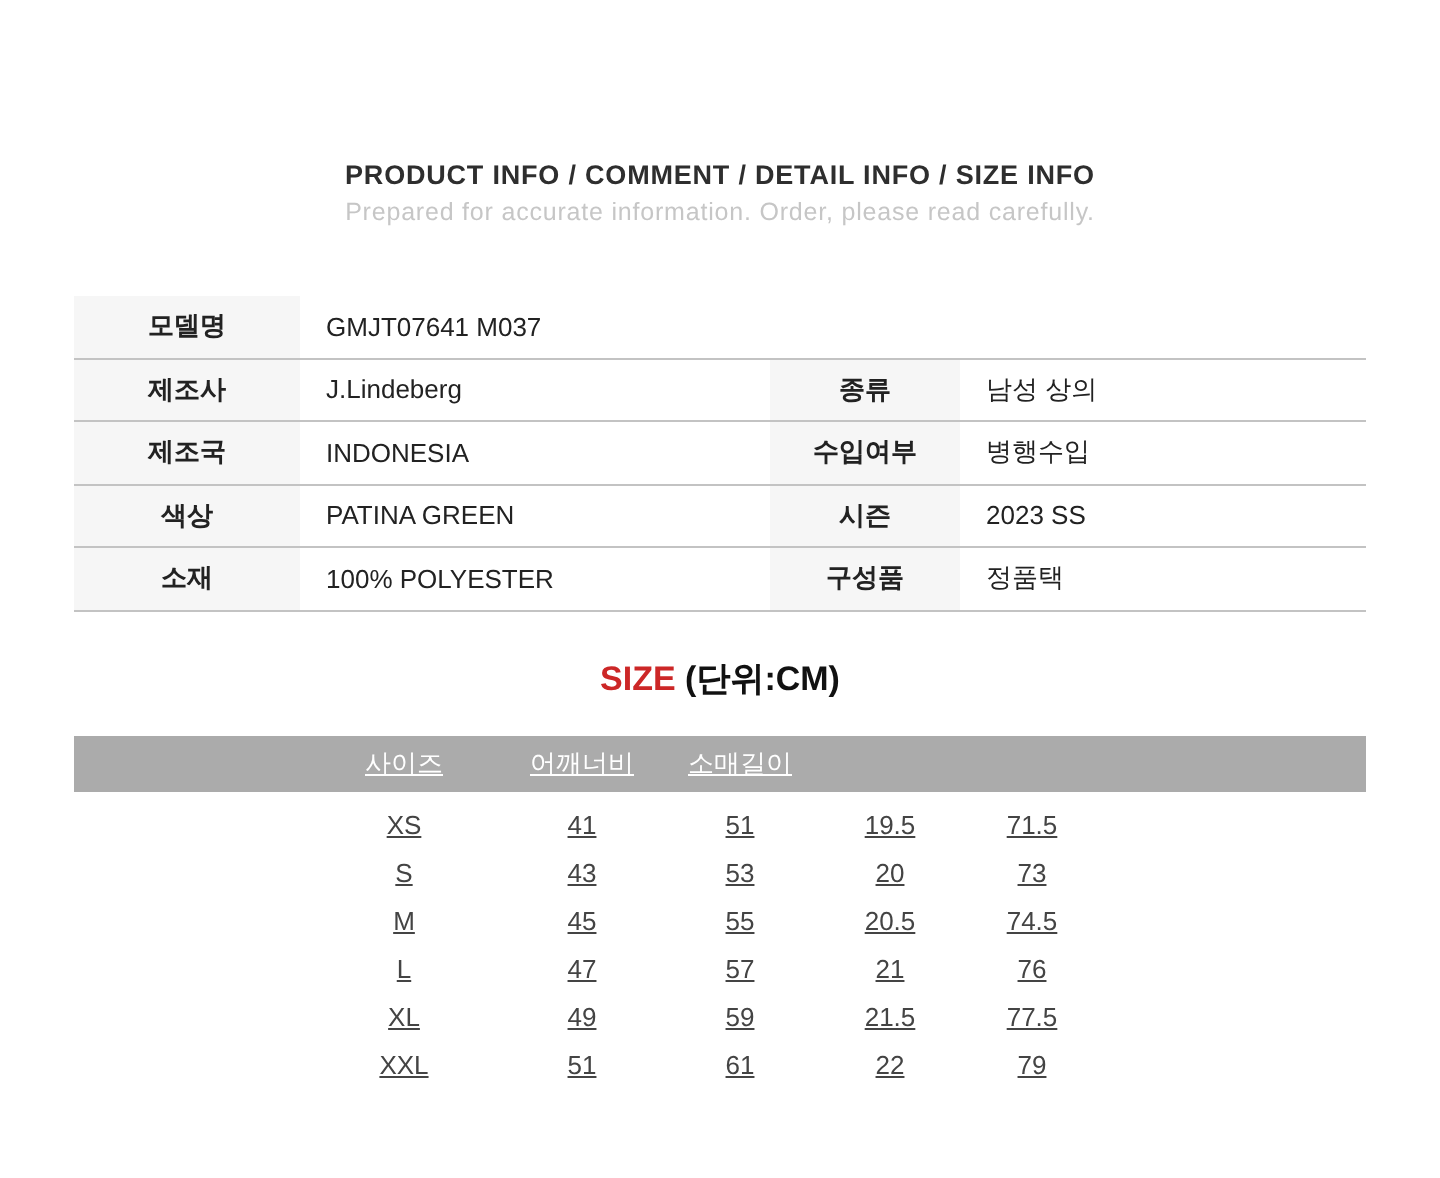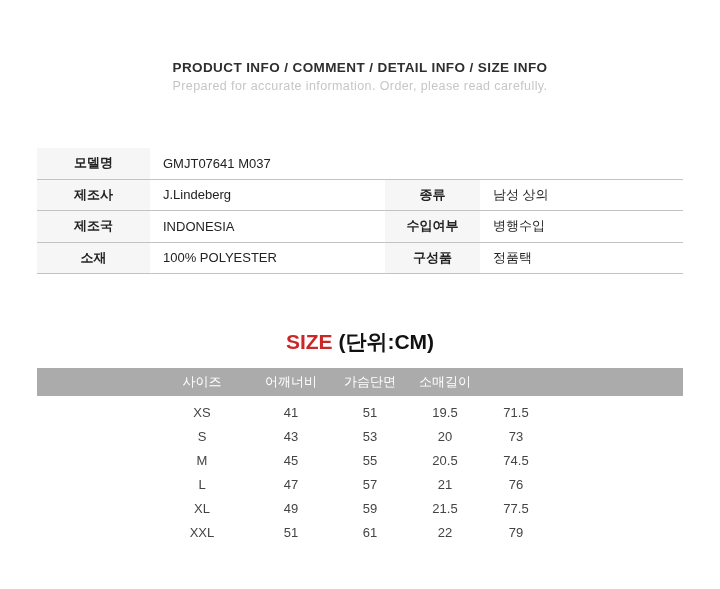--- a/index.html
+++ b/index.html
@@ -15,21 +15,21 @@
   html,body{background:#fff;}
   .page{
     position:relative;
     width:720px;height:589px;
     background:#fff;
     font-family:"Liberation Sans","DejaVu Sans",sans-serif;
     color:var(--text-dark);
     overflow:hidden;
   }
   
-  .info-header{padding-top:60px;text-align:center;}
+  .info-header{padding-top:80px;text-align:center;}
   .page-title{
     font-size:13.5px;font-weight:700;color:#2e2e2e;
     letter-spacing:.4px;
   }
   .page-subtitle{
     margin-top:4px;
     font-size:12.5px;color:var(--subtitle-gray);
     letter-spacing:.4px;
   }
   
@@ -50,21 +50,21 @@
     display:flex;align-items:center;justify-content:center;
     font-weight:700;color:#222;
   }
   .p-value{
     display:flex;align-items:center;
     padding-left:13px;color:#222;
   }
   
   .size-heading{
     position:absolute;left:0;top:328px;width:720px;
-    text-align:center;font-size:21px;font-weight:700;
+    text-align:center;font-size:17px;font-weight:700;
   }
   .size-heading .red{color:var(--accent-red);}
   .size-heading .unit{color:#111;}
   
   .size-table{
     position:absolute;left:37px;top:368px;width:646px;
     font-size:13px;color:var(--text-body);
   }
   .s-grid{
     display:grid;
@@ -75,20 +75,21 @@
     background:var(--table-header-bg);
     height:28px;
     color:#fff;
   }
   .s-head .s-cell{display:flex;align-items:center;justify-content:center;}
   .s-body{margin-top:4px;}
   .s-row{height:24px;}
   .s-cell{
     display:flex;align-items:center;justify-content:center;
     text-align:left;
+    text-decoration:underline;
   }
 </style>
 </head>
 <body>
 
 <div class="page">
 
   <div class="info-header">
     <div class="page-title">PRODUCT INFO / COMMENT / DETAIL INFO / SIZE INFO</div>
     <div class="page-subtitle">Prepared for accurate information. Order, please read carefully.</div>
@@ -105,37 +106,42 @@
       <div class="p-label">종류</div>
       <div class="p-value">남성 상의</div>
     </div>
     <div class="p-row">
       <div class="p-label">제조국</div>
       <div class="p-value">INDONESIA</div>
       <div class="p-label">수입여부</div>
       <div class="p-value">병행수입</div>
     </div>
     <div class="p-row">
+      <div class="p-label">색상</div>
+      <div class="p-value">PATINA GREEN</div>
+      <div class="p-label">시즌</div>
+      <div class="p-value">2023 SS</div>
+    </div>
+    <div class="p-row">
       <div class="p-label">소재</div>
       <div class="p-value">100% POLYESTER</div>
       <div class="p-label">구성품</div>
       <div class="p-value">정품택</div>
     </div>
   </div>
 
   <div class="size-heading">
     <span class="red">SIZE</span>
     <span class="unit">(단위:CM)</span>
   </div>
 
   <div class="size-table">
     <div class="s-grid s-head">
       <div class="s-cell">사이즈</div>
       <div class="s-cell">어깨너비</div>
-      <div class="s-cell">가슴단면</div>
       <div class="s-cell">소매길이</div>
     </div>
     <div class="s-body">
       <div class="s-grid s-row">
         <div class="s-cell">XS</div>
         <div class="s-cell">41</div>
         <div class="s-cell">51</div>
         <div class="s-cell">19.5</div>
         <div class="s-cell">71.5</div>
       </div>

